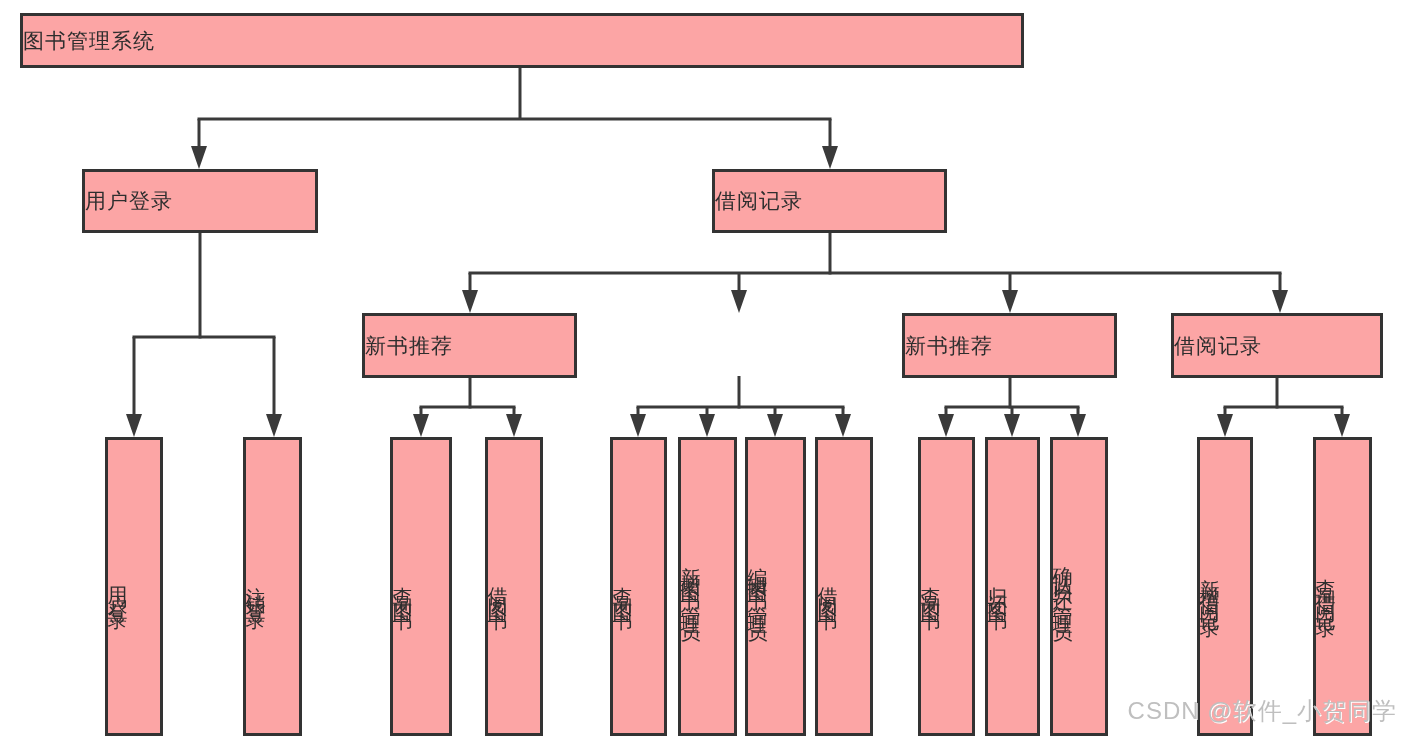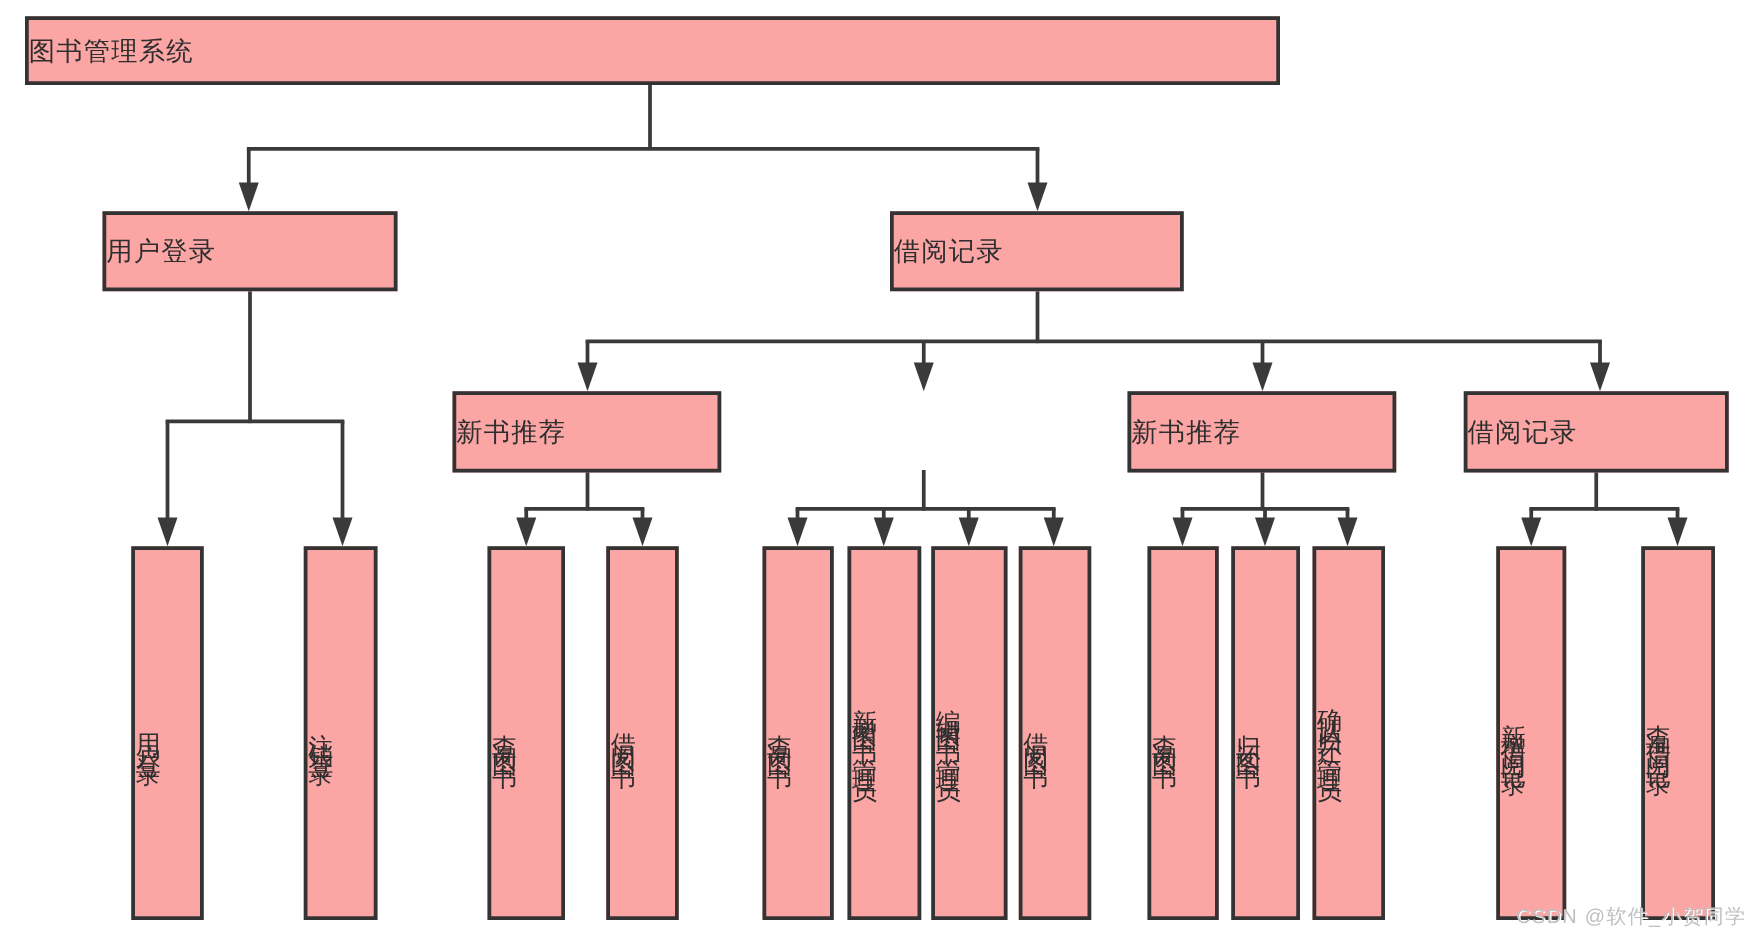--- a/index.html
+++ b/index.html
@@ -59,22 +59,22 @@
   .lf7  { left: 745px;  width: 61px; }
   .lf8  { left: 815px;  width: 58px; }
   .lf9  { left: 918px;  width: 57px; }
   .lf10 { left: 985px;  width: 55px; }
   .lf11 { left: 1050px; width: 58px; }
   .lf12 { left: 1197px; width: 56px; }
   .lf13 { left: 1313px; width: 59px; }
   .watermark {
     position: absolute;
     right: 8px;
-    bottom: 3px;
-    font-size: 16px;
+    bottom: 20px;
+    font-size: 24px;
     color: #bfbfbf;
     text-shadow: 1px 1px 0 #ffffff;
     letter-spacing: 1px;
     white-space: nowrap;
   }
 </style>
 </head>
 <body>
 
 <div id="canvas">

